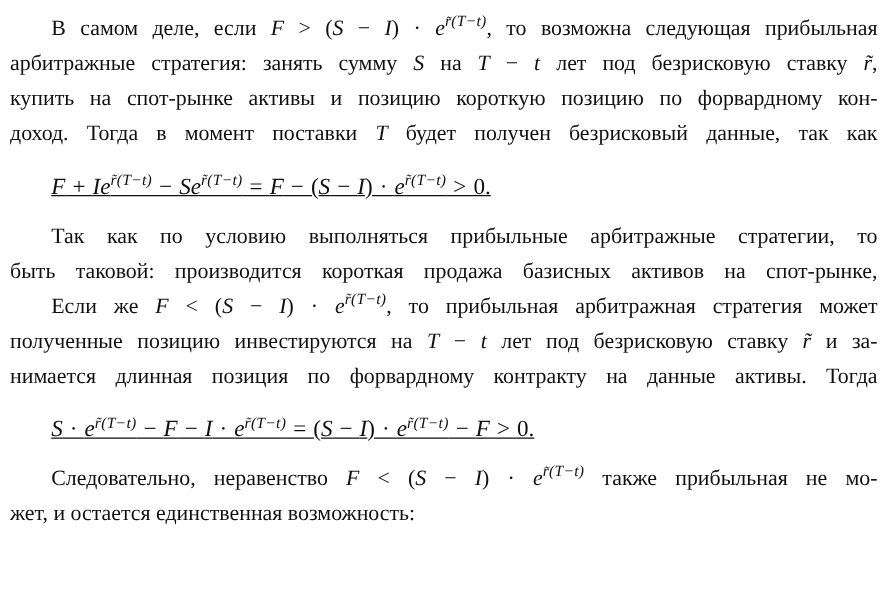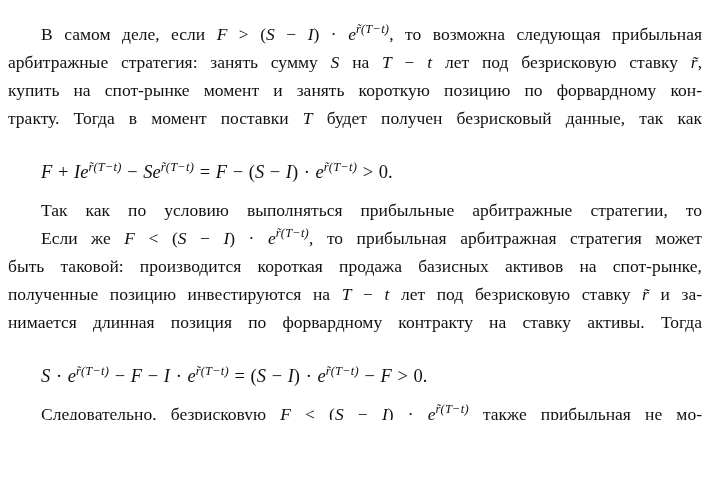--- a/index.html
+++ b/index.html
@@ -4,57 +4,59 @@
 <style>
   html, body { margin: 0; padding: 0; }
   #page {
     width: 711px;
     height: 420px;
     background: #ffffff;
     color: #101010;
     font-family: "Liberation Serif", "DejaVu Serif", serif;
     font-size: 17.5px;
     line-height: 28px;
-    padding: 20px 9px 0 8px;
+    padding: 8px 9px 0 8px;
     box-sizing: border-box;
     overflow: hidden;
   }
   .line { min-height: 28px; }
   .indent { text-indent: 33px; }
   .just { text-align: justify; text-align-last: justify; text-justify: inter-word; }
   .formula {
     padding-left: 33px;
     font-size: 18.5px;
     line-height: 32px;
-    margin: 24px 0 8px 0;
+    margin: 14px 0 8px 0;
     word-spacing: 1px;
     white-space: nowrap;
+    text-decoration: underline;
   }
   .var { font-style: italic; }
   .plain { font-style: normal; }
   .exp {
     font-size: 12.5px;
     font-style: italic;
     vertical-align: baseline;
     position: relative;
     top: -7px;
     line-height: 0;
     letter-spacing: 0.2px;
   }
 </style>
 </head>
 <body>
 
 <div id="page" style="background: rgb(255, 255, 255); color: rgb(16, 16, 16);">
     <div class="line indent just"><span class="plain">В самом деле, если </span><span class="var">F</span><span class="plain"> &gt; (</span><span class="var">S</span><span class="plain"> − </span><span class="var">I</span><span class="plain">) · </span><span class="var">e</span><sup class="exp">r̃(T−t)</sup><span class="plain">, то возможна следующая прибыльная</span></div>
     <div class="line just"><span class="plain">арбитражные стратегия: занять сумму </span><span class="var">S</span><span class="plain"> на </span><span class="var">T</span><span class="plain"> − </span><span class="var">t</span><span class="plain"> лет под безрисковую ставку </span><span class="var">r̃</span><span class="plain">,</span></div>
-    <div class="line just"><span class="plain">купить на спот-рынке момент и занять короткую позицию по форвардному кон-</span></div>
-    <div class="line just"><span class="plain">тракту. Тогда в момент поставки </span><span class="var">T</span><span class="plain"> будет получен безрисковый данные, так как</span></div>
+    <div class="line just"><span class="plain">купить на спот-рынке активы и позицию короткую позицию по форвардному кон-</span></div>
+    <div class="line just"><span class="plain">доход. Тогда в момент поставки </span><span class="var">T</span><span class="plain"> будет получен безрисковый данные, так как</span></div>
     <div class="formula"><span class="var">F</span><span class="plain"> + </span><span class="var">Ie</span><sup class="exp">r̃(T−t)</sup><span class="plain"> − </span><span class="var">Se</span><sup class="exp">r̃(T−t)</sup><span class="plain"> = </span><span class="var">F</span><span class="plain"> − (</span><span class="var">S</span><span class="plain"> − </span><span class="var">I</span><span class="plain">) · </span><span class="var">e</span><sup class="exp">r̃(T−t)</sup><span class="plain"> &gt; 0.</span></div>
     <div class="line indent just"><span class="plain">Так как по условию выполняться прибыльные арбитражные стратегии, то</span></div>
+    <div class="line just"><span class="plain">быть таковой: производится короткая продажа базисных активов на спот-рынке,</span></div>
     <div class="line indent just"><span class="plain">Если же </span><span class="var">F</span><span class="plain"> &lt; (</span><span class="var">S</span><span class="plain"> − </span><span class="var">I</span><span class="plain">) · </span><span class="var">e</span><sup class="exp">r̃(T−t)</sup><span class="plain">, то прибыльная арбитражная стратегия может</span></div>
-    <div class="line just"><span class="plain">быть таковой: производится короткая продажа базисных активов на спот-рынке,</span></div>
     <div class="line just"><span class="plain">полученные позицию инвестируются на </span><span class="var">T</span><span class="plain"> − </span><span class="var">t</span><span class="plain"> лет под безрисковую ставку </span><span class="var">r̃</span><span class="plain"> и за-</span></div>
-    <div class="line just"><span class="plain">нимается длинная позиция по форвардному контракту на ставку активы. Тогда</span></div>
+    <div class="line just"><span class="plain">нимается длинная позиция по форвардному контракту на данные активы. Тогда</span></div>
     <div class="formula"><span class="var">S</span><span class="plain"> · </span><span class="var">e</span><sup class="exp">r̃(T−t)</sup><span class="plain"> − </span><span class="var">F</span><span class="plain"> − </span><span class="var">I</span><span class="plain"> · </span><span class="var">e</span><sup class="exp">r̃(T−t)</sup><span class="plain"> = (</span><span class="var">S</span><span class="plain"> − </span><span class="var">I</span><span class="plain">) · </span><span class="var">e</span><sup class="exp">r̃(T−t)</sup><span class="plain"> − </span><span class="var">F</span><span class="plain"> &gt; 0.</span></div>
-    <div class="line indent just"><span class="plain">Следовательно, безрисковую </span><span class="var">F</span><span class="plain"> &lt; (</span><span class="var">S</span><span class="plain"> − </span><span class="var">I</span><span class="plain">) · </span><span class="var">e</span><sup class="exp">r̃(T−t)</sup><span class="plain"> также прибыльная не мо-</span></div>
+    <div class="line indent just"><span class="plain">Следовательно, неравенство </span><span class="var">F</span><span class="plain"> &lt; (</span><span class="var">S</span><span class="plain"> − </span><span class="var">I</span><span class="plain">) · </span><span class="var">e</span><sup class="exp">r̃(T−t)</sup><span class="plain"> также прибыльная не мо-</span></div>
+    <div class="line"><span class="plain">жет, и остается единственная возможность:</span></div>
     <div class="formula"><span class="var">F</span><span class="plain"> = (</span><span class="var">S</span><span class="plain"> − </span><span class="var">I</span><span class="plain">) · </span><span class="var">e</span><sup class="exp">r̃(T−t)</sup><span class="plain"> .</span></div>
   </div>
 
 </body></html>

